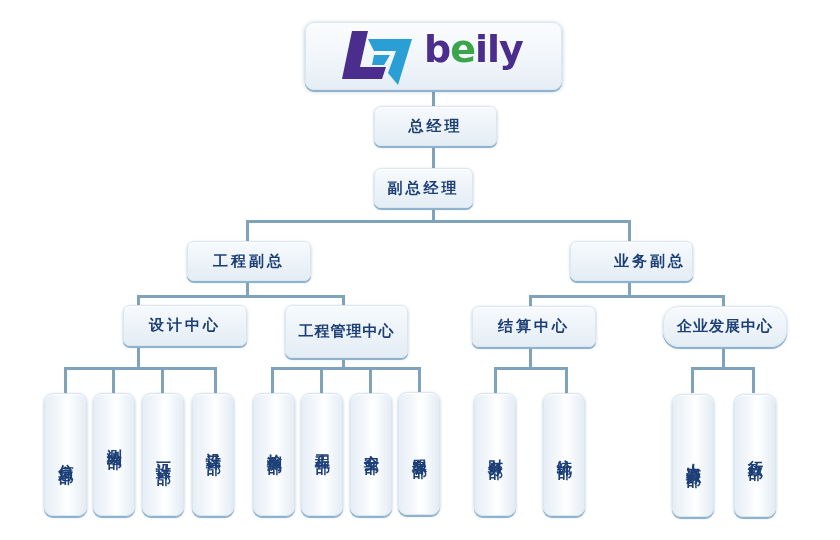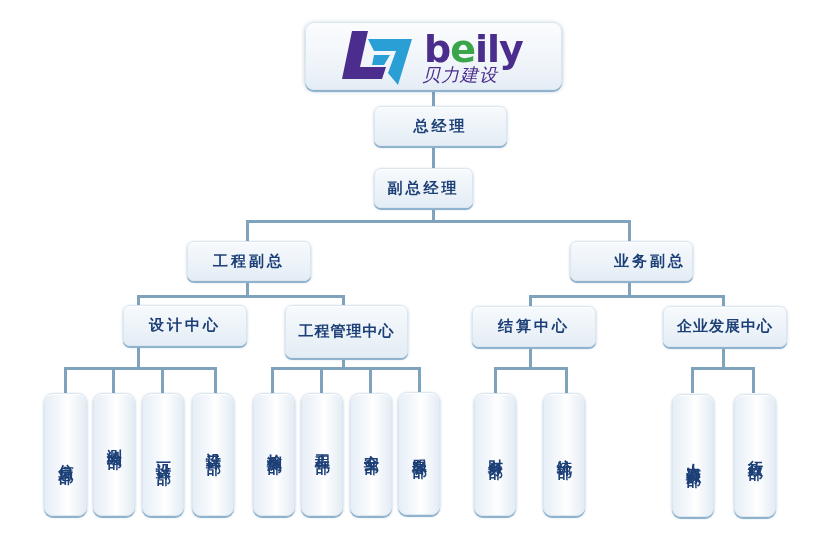--- a/index.html
+++ b/index.html
@@ -88,33 +88,32 @@
   <div class="line" style="left:752px; top:367px; width:3px; height:26px;"></div>
 </div>
 
 <div class="logo">
   <svg width="80" height="58" viewBox="0 0 80 58">
     <polygon points="14,2 30,2 22,38 48,38 44,50 4,50" fill="#4a2d8c"></polygon>
     <polygon points="30,10 74,10 60,56 50,44 58,22 36,22" fill="#2a9fd6"></polygon>
     <polygon points="36,26 52,26 46,36 34,36" fill="#2a9fd6"></polygon>
   </svg>
   <div class="brand"><span>b</span><span class="e">e</span><span>ily</span></div>
-  <div class="cn">贝力建设</div>
 </div>
 
-<div class="box h" style="left:374px; top:106px; width:133px; height:40px;">总经理</div>
+<div class="box h" style="left:374px; top:106px; width:123px; height:40px;">总经理</div>
 <div class="box h" style="left:374px; top:168px; width:99px; height:40px;">副总经理</div>
 
 <div class="box h" style="left:187px; top:241px; width:124px; height:40px;">工程副总</div>
 <div class="box h" style="left:570px; top:241px; width:123px; height:40px;padding-left:37px;">业务副总</div>
 
 <div class="box h" style="left:80px; top:305px; width:124px; height:41px;margin-left:43px;">设计中心</div>
 <div class="box h" style="left:285px; top:305px; width:123px; height:53px; letter-spacing:1px;">工程管理中心</div>
 <div class="box h" style="left:472px; top:306px; width:124px; height:41px;">结算中心</div>
-<div class="box h" style="left:663px; top:306px; width:124px; height:41px; letter-spacing:1px;">企业发展中心</div>
+<div class="box h" style="left:663px; top:306px; width:124px; height:41px; letter-spacing:1px;border-radius:16px;">企业发展中心</div>
 
 <div class="box v" style="left:44px; top:393px; width:43px; height:123px;">信息部</div>
 <div class="box v" style="left:93px; top:393px; width:42px; height:123px; padding-bottom:30px;">测绘部</div>
 <div class="box v" style="left:142px; top:393px; width:42px; height:123px;">设计一部</div>
 <div class="box v" style="left:192px; top:393px; width:42px; height:123px; padding-bottom:20px;">设计二部</div>
 
 <div class="box v" style="left:253px; top:393px; width:42px; height:123px; padding-bottom:20px;">检测部</div>
 <div class="box v" style="left:301px; top:393px; width:42px; height:123px; padding-bottom:20px;">工程部</div>
 <div class="box v" style="left:350px; top:393px; width:42px; height:123px; padding-bottom:20px;">安全部</div>
 <div class="box v" style="left:398px; top:392px; width:42px; height:123px; padding-bottom:10px;">客服部</div>

